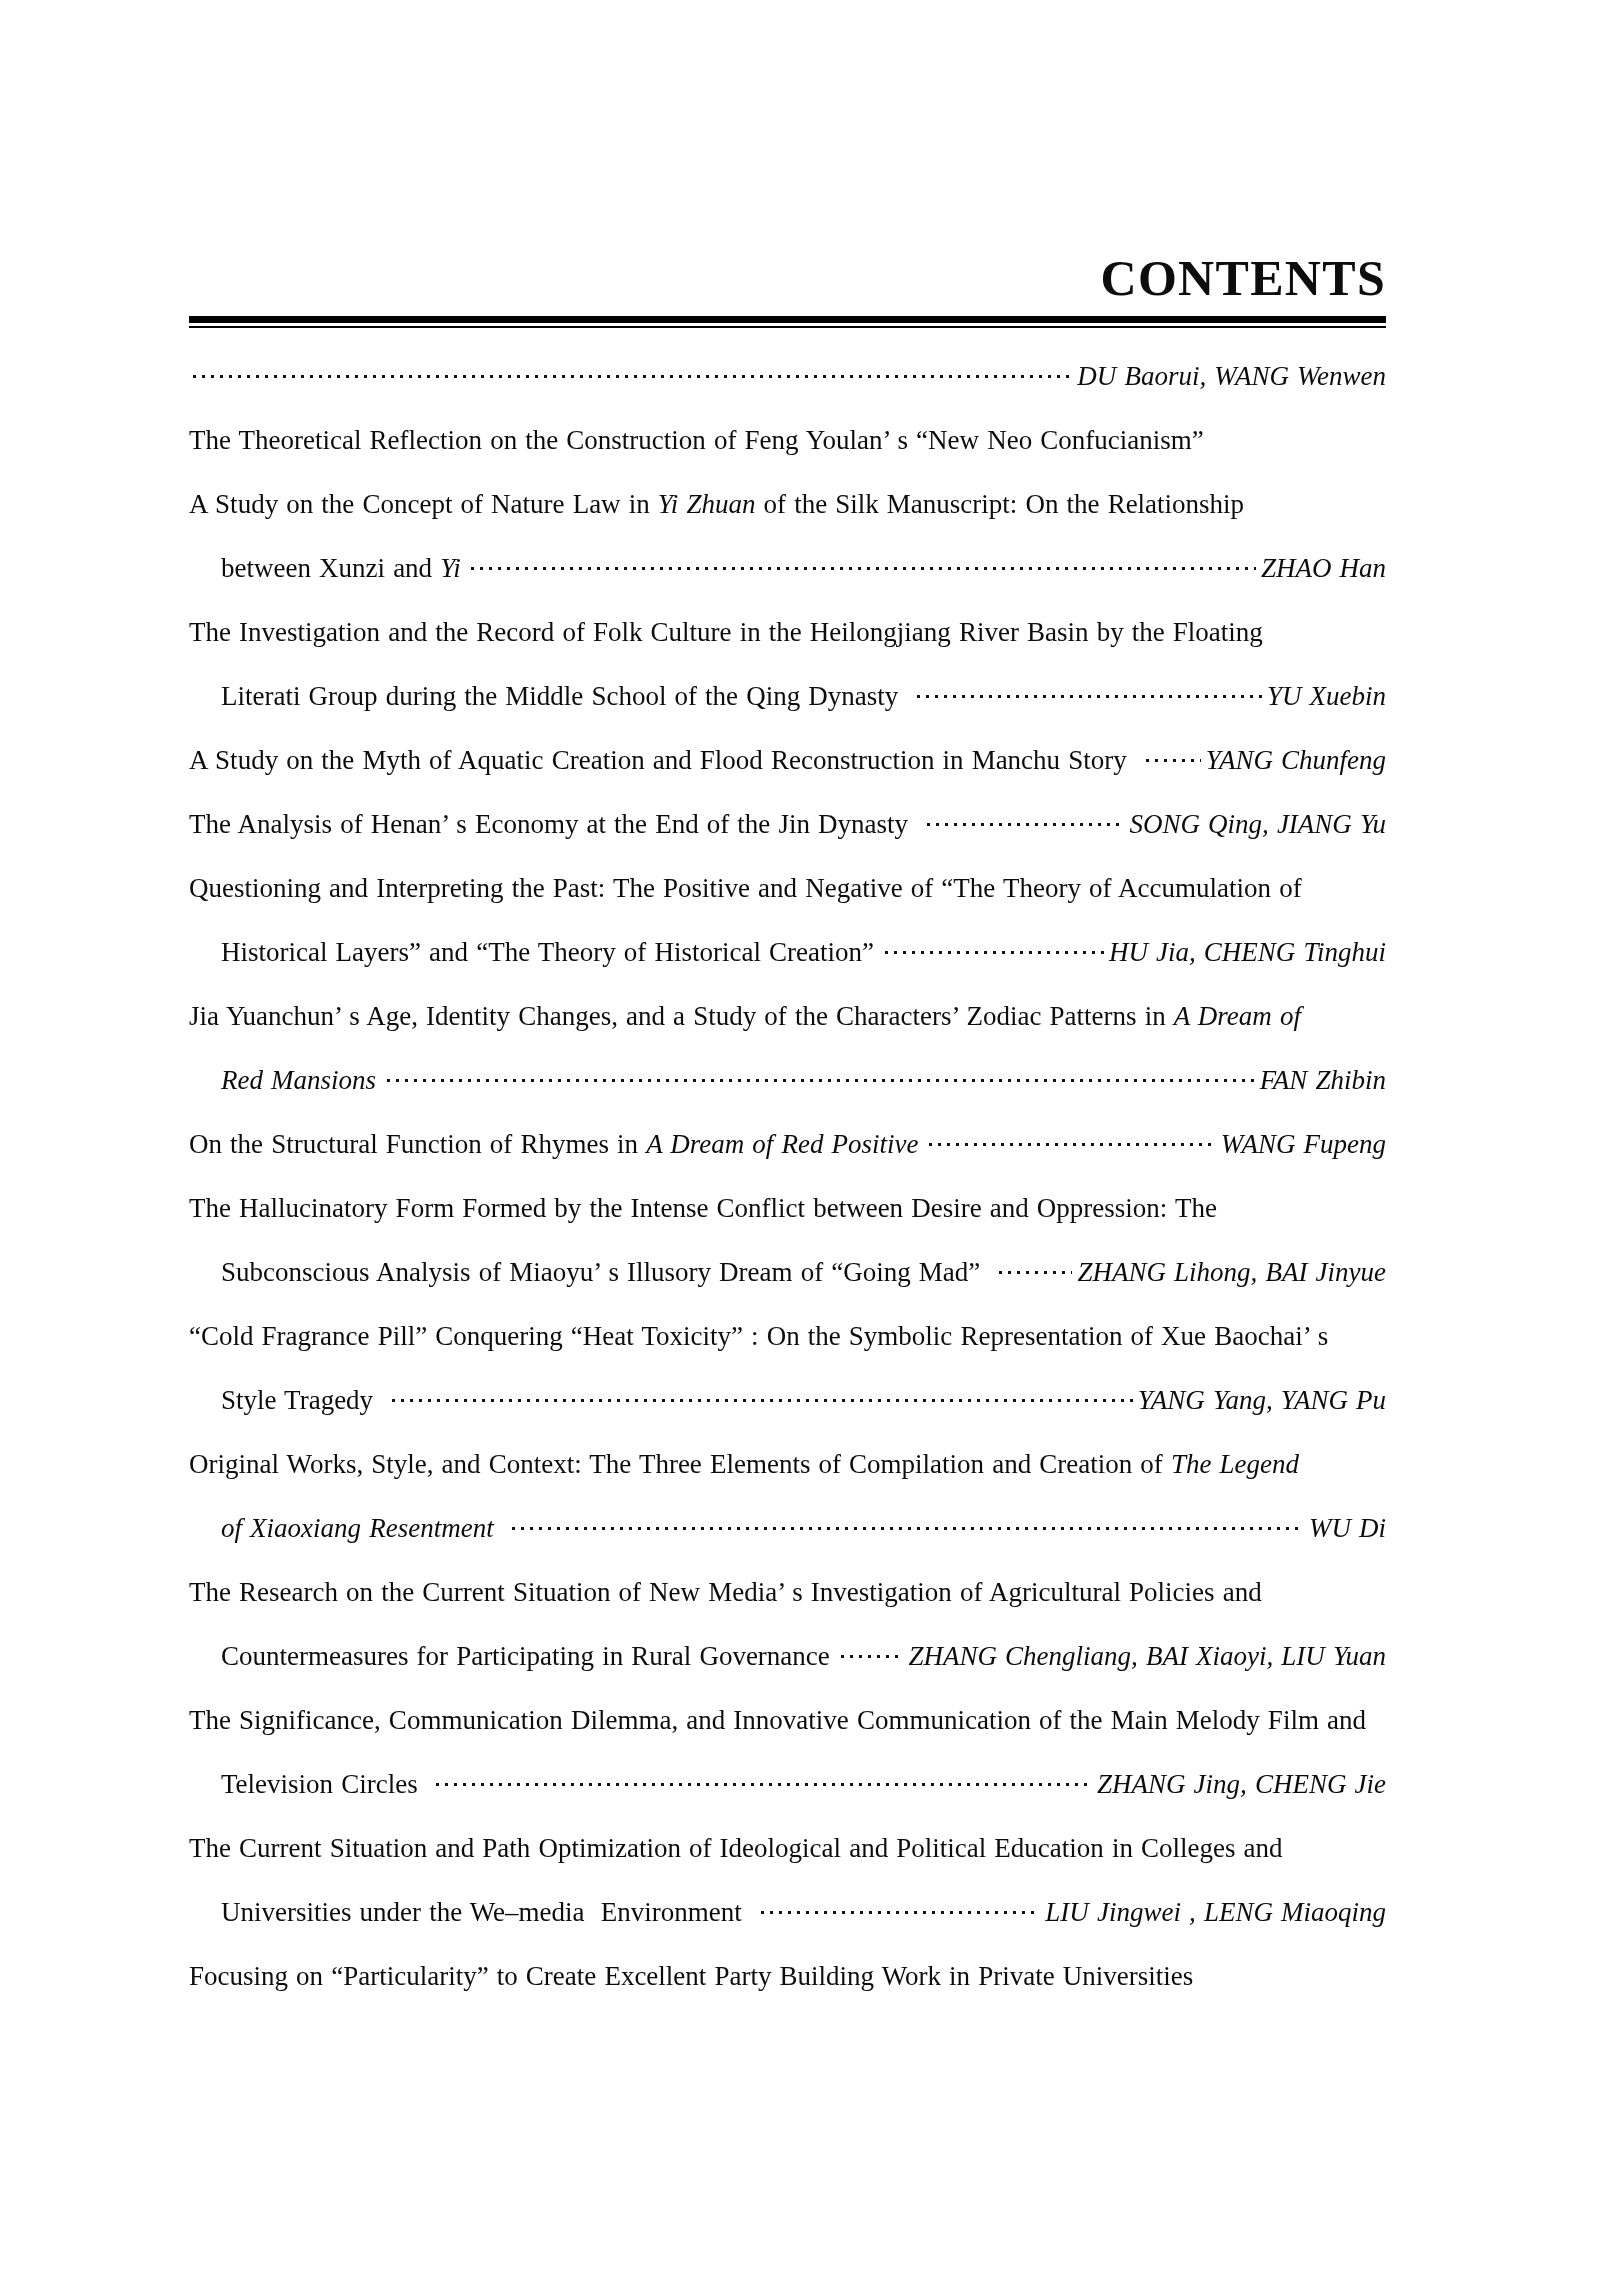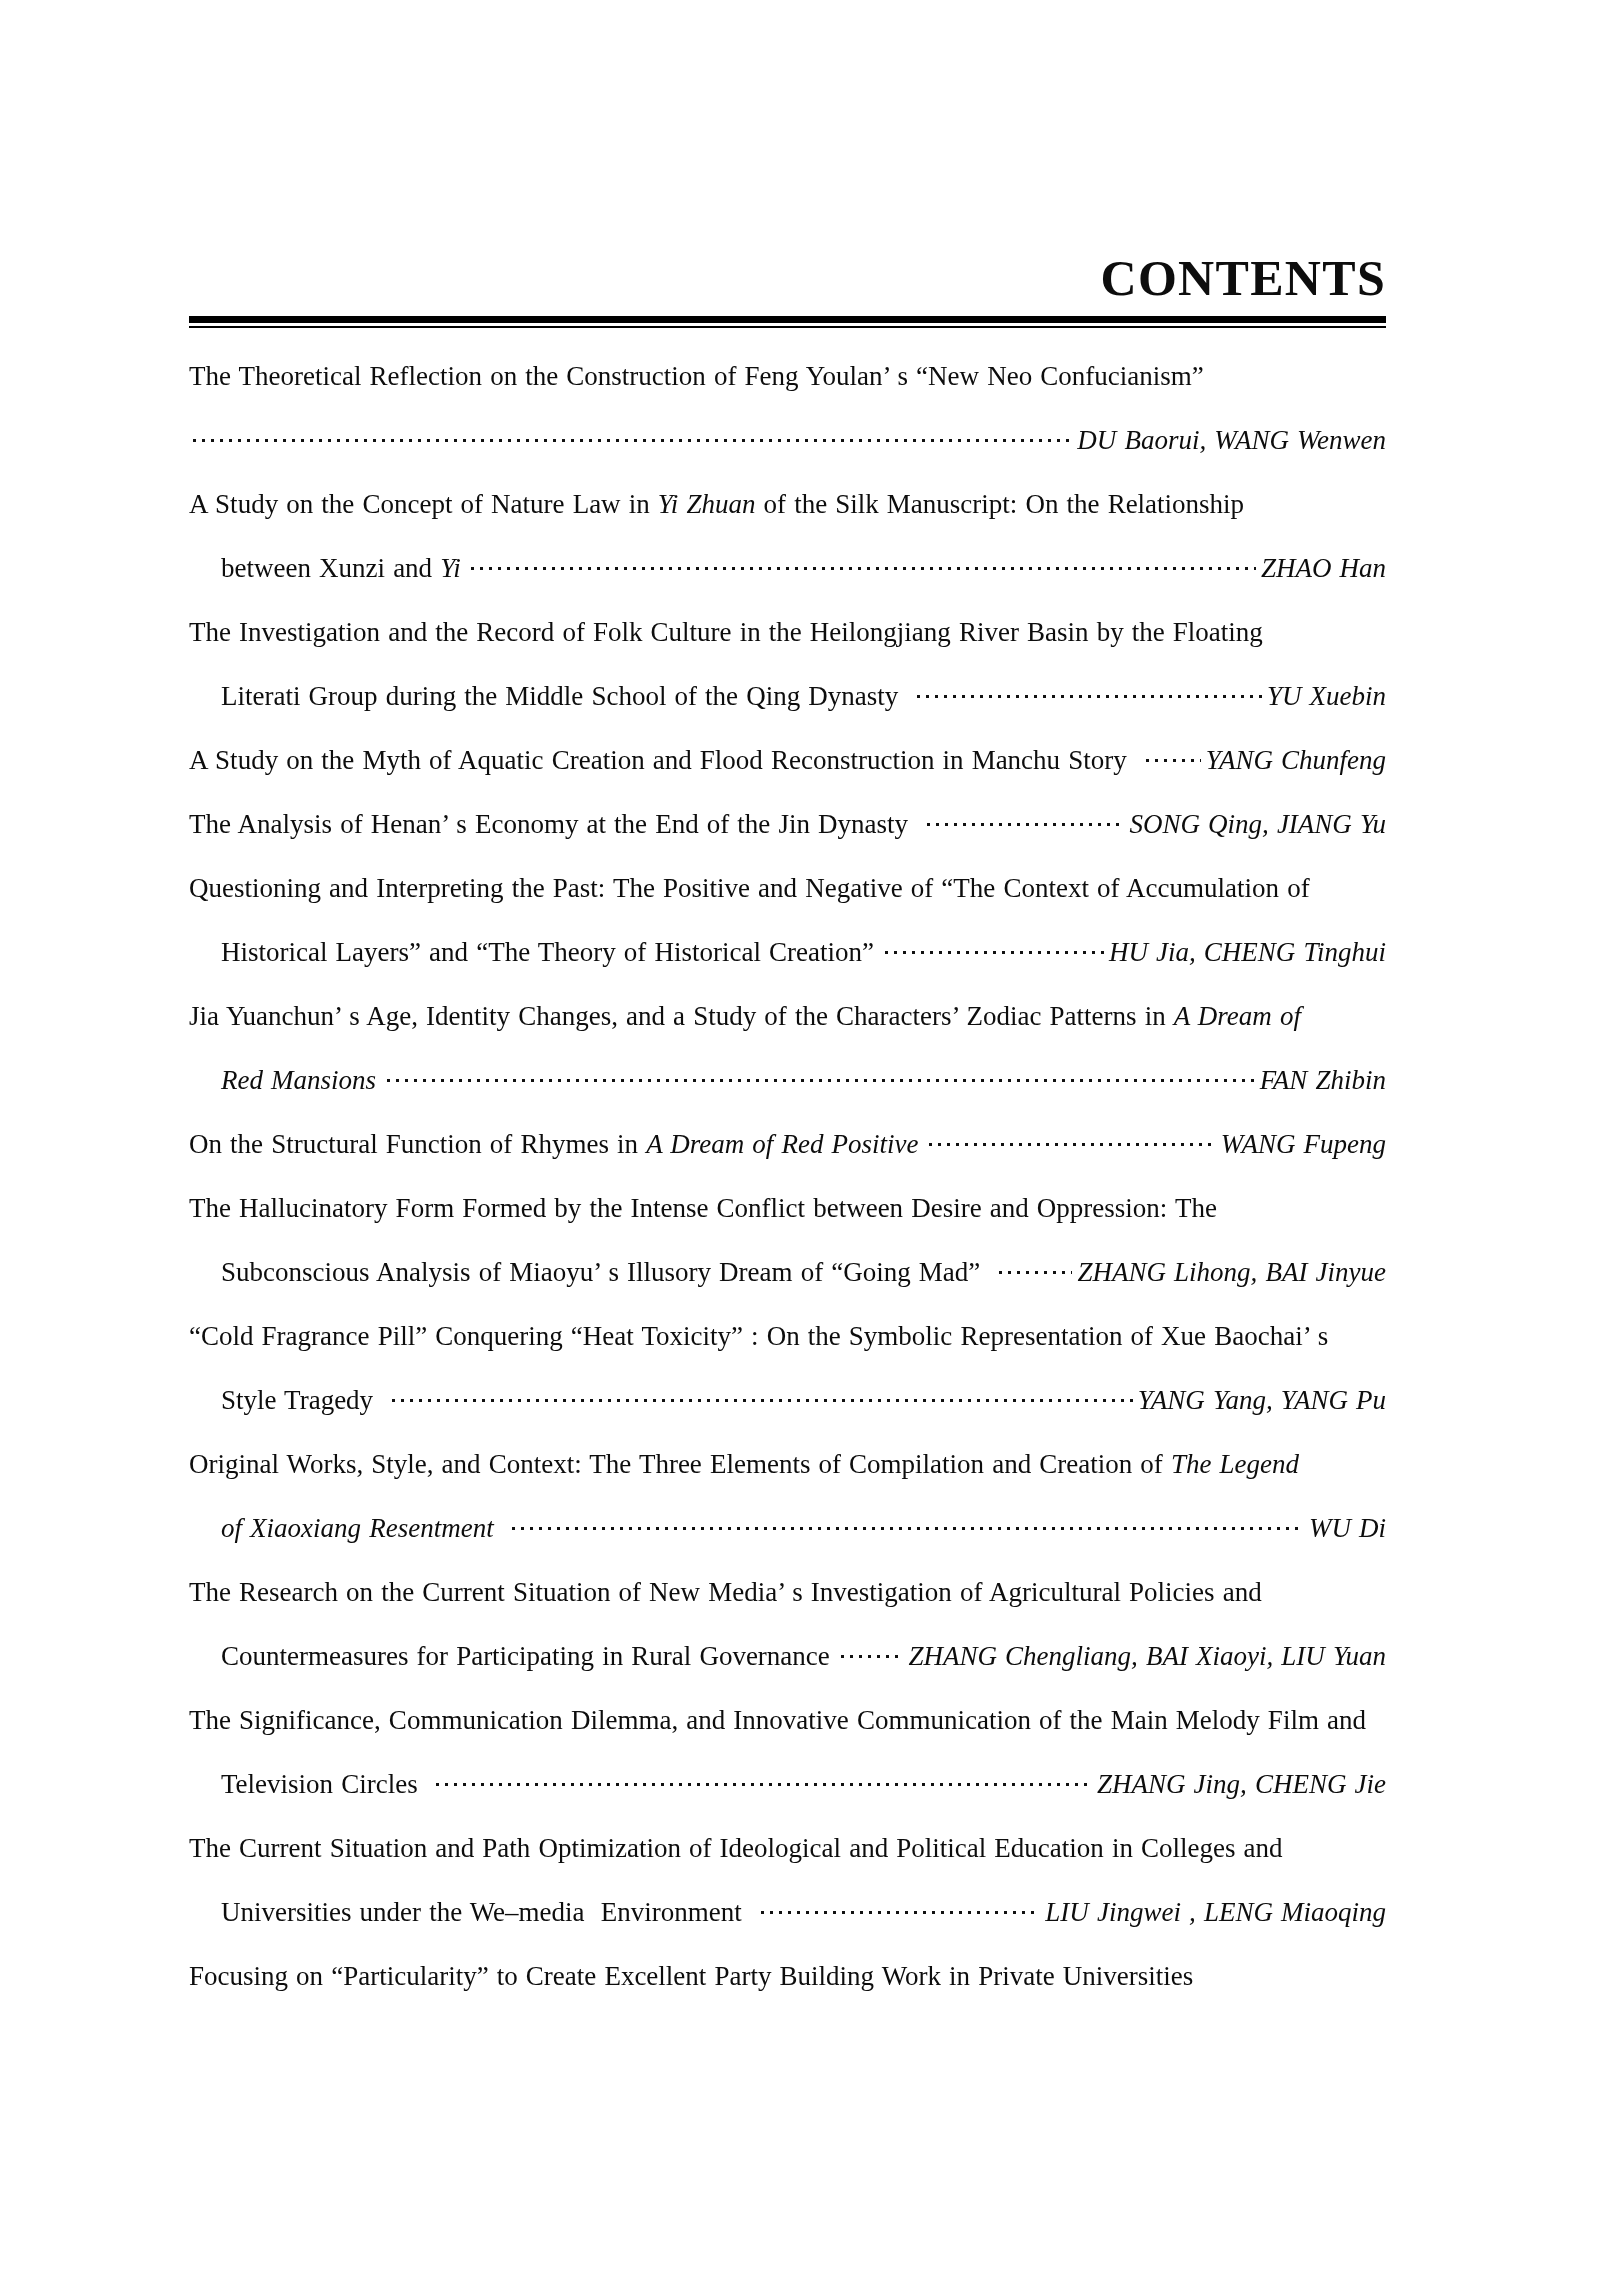--- a/index.html
+++ b/index.html
@@ -67,29 +67,29 @@
   .line > .leader:first-child { margin-left: 1.3px; }
 </style>
 </head>
 <body>
 
 <div class="content">
   <div class="title">CONTENTS</div>
   <div class="rule-thick"></div>
   <div class="rule-thin"></div>
   <div class="lines">
+      <div class="line"><span class="leader"></span><span class="authors">DU Baorui, WANG Wenwen</span></div>
       <div class="line"><span class="seg">The Theoretical Reflection on the Construction of Feng Youlan’ s “New Neo Confucianism”</span></div>
-      <div class="line"><span class="leader"></span><span class="authors">DU Baorui, WANG Wenwen</span></div>
       <div class="line"><span class="seg">A Study on the Concept of Nature Law in </span><span class="seg italic">Yi Zhuan</span><span class="seg"> of the Silk Manuscript: On the Relationship</span></div>
       <div class="line indent"><span class="seg">between Xunzi and </span><span class="seg italic">Yi</span><span class="leader"></span><span class="authors">ZHAO Han</span></div>
       <div class="line"><span class="seg">The Investigation and the Record of Folk Culture in the Heilongjiang River Basin by the Floating</span></div>
       <div class="line indent"><span class="seg">Literati Group during the Middle School of the Qing Dynasty </span><span class="leader"></span><span class="authors">YU Xuebin</span></div>
       <div class="line"><span class="seg">A Study on the Myth of Aquatic Creation and Flood Reconstruction in Manchu Story </span><span class="leader"></span><span class="authors">YANG Chunfeng</span></div>
       <div class="line"><span class="seg">The Analysis of Henan’ s Economy at the End of the Jin Dynasty </span><span class="leader"></span><span class="authors">SONG Qing, JIANG Yu</span></div>
-      <div class="line"><span class="seg">Questioning and Interpreting the Past: The Positive and Negative of “The Context of Accumulation of</span></div>
+      <div class="line"><span class="seg">Questioning and Interpreting the Past: The Positive and Negative of “The Theory of Accumulation of</span></div>
       <div class="line indent"><span class="seg">Historical Layers” and “The Theory of Historical Creation”</span><span class="leader"></span><span class="authors">HU Jia, CHENG Tinghui</span></div>
       <div class="line"><span class="seg">Jia Yuanchun’ s Age, Identity Changes, and a Study of the Characters’ Zodiac Patterns in </span><span class="seg italic">A Dream of</span></div>
       <div class="line indent"><span class="seg italic">Red Mansions</span><span class="leader"></span><span class="authors">FAN Zhibin</span></div>
       <div class="line"><span class="seg">On the Structural Function of Rhymes in </span><span class="seg italic">A Dream of Red Positive</span><span class="leader"></span><span class="authors">WANG Fupeng</span></div>
       <div class="line"><span class="seg">The Hallucinatory Form Formed by the Intense Conflict between Desire and Oppression: The</span></div>
       <div class="line indent"><span class="seg">Subconscious Analysis of Miaoyu’ s Illusory Dream of “Going Mad” </span><span class="leader"></span><span class="authors">ZHANG Lihong, BAI Jinyue</span></div>
       <div class="line"><span class="seg">“Cold Fragrance Pill” Conquering “Heat Toxicity” : On the Symbolic Representation of Xue Baochai’ s</span></div>
       <div class="line indent"><span class="seg">Style Tragedy </span><span class="leader"></span><span class="authors">YANG Yang, YANG Pu</span></div>
       <div class="line"><span class="seg">Original Works, Style, and Context: The Three Elements of Compilation and Creation of </span><span class="seg italic">The Legend</span></div>
       <div class="line indent"><span class="seg italic">of Xiaoxiang Resentment </span><span class="leader"></span><span class="authors">WU Di</span></div>

